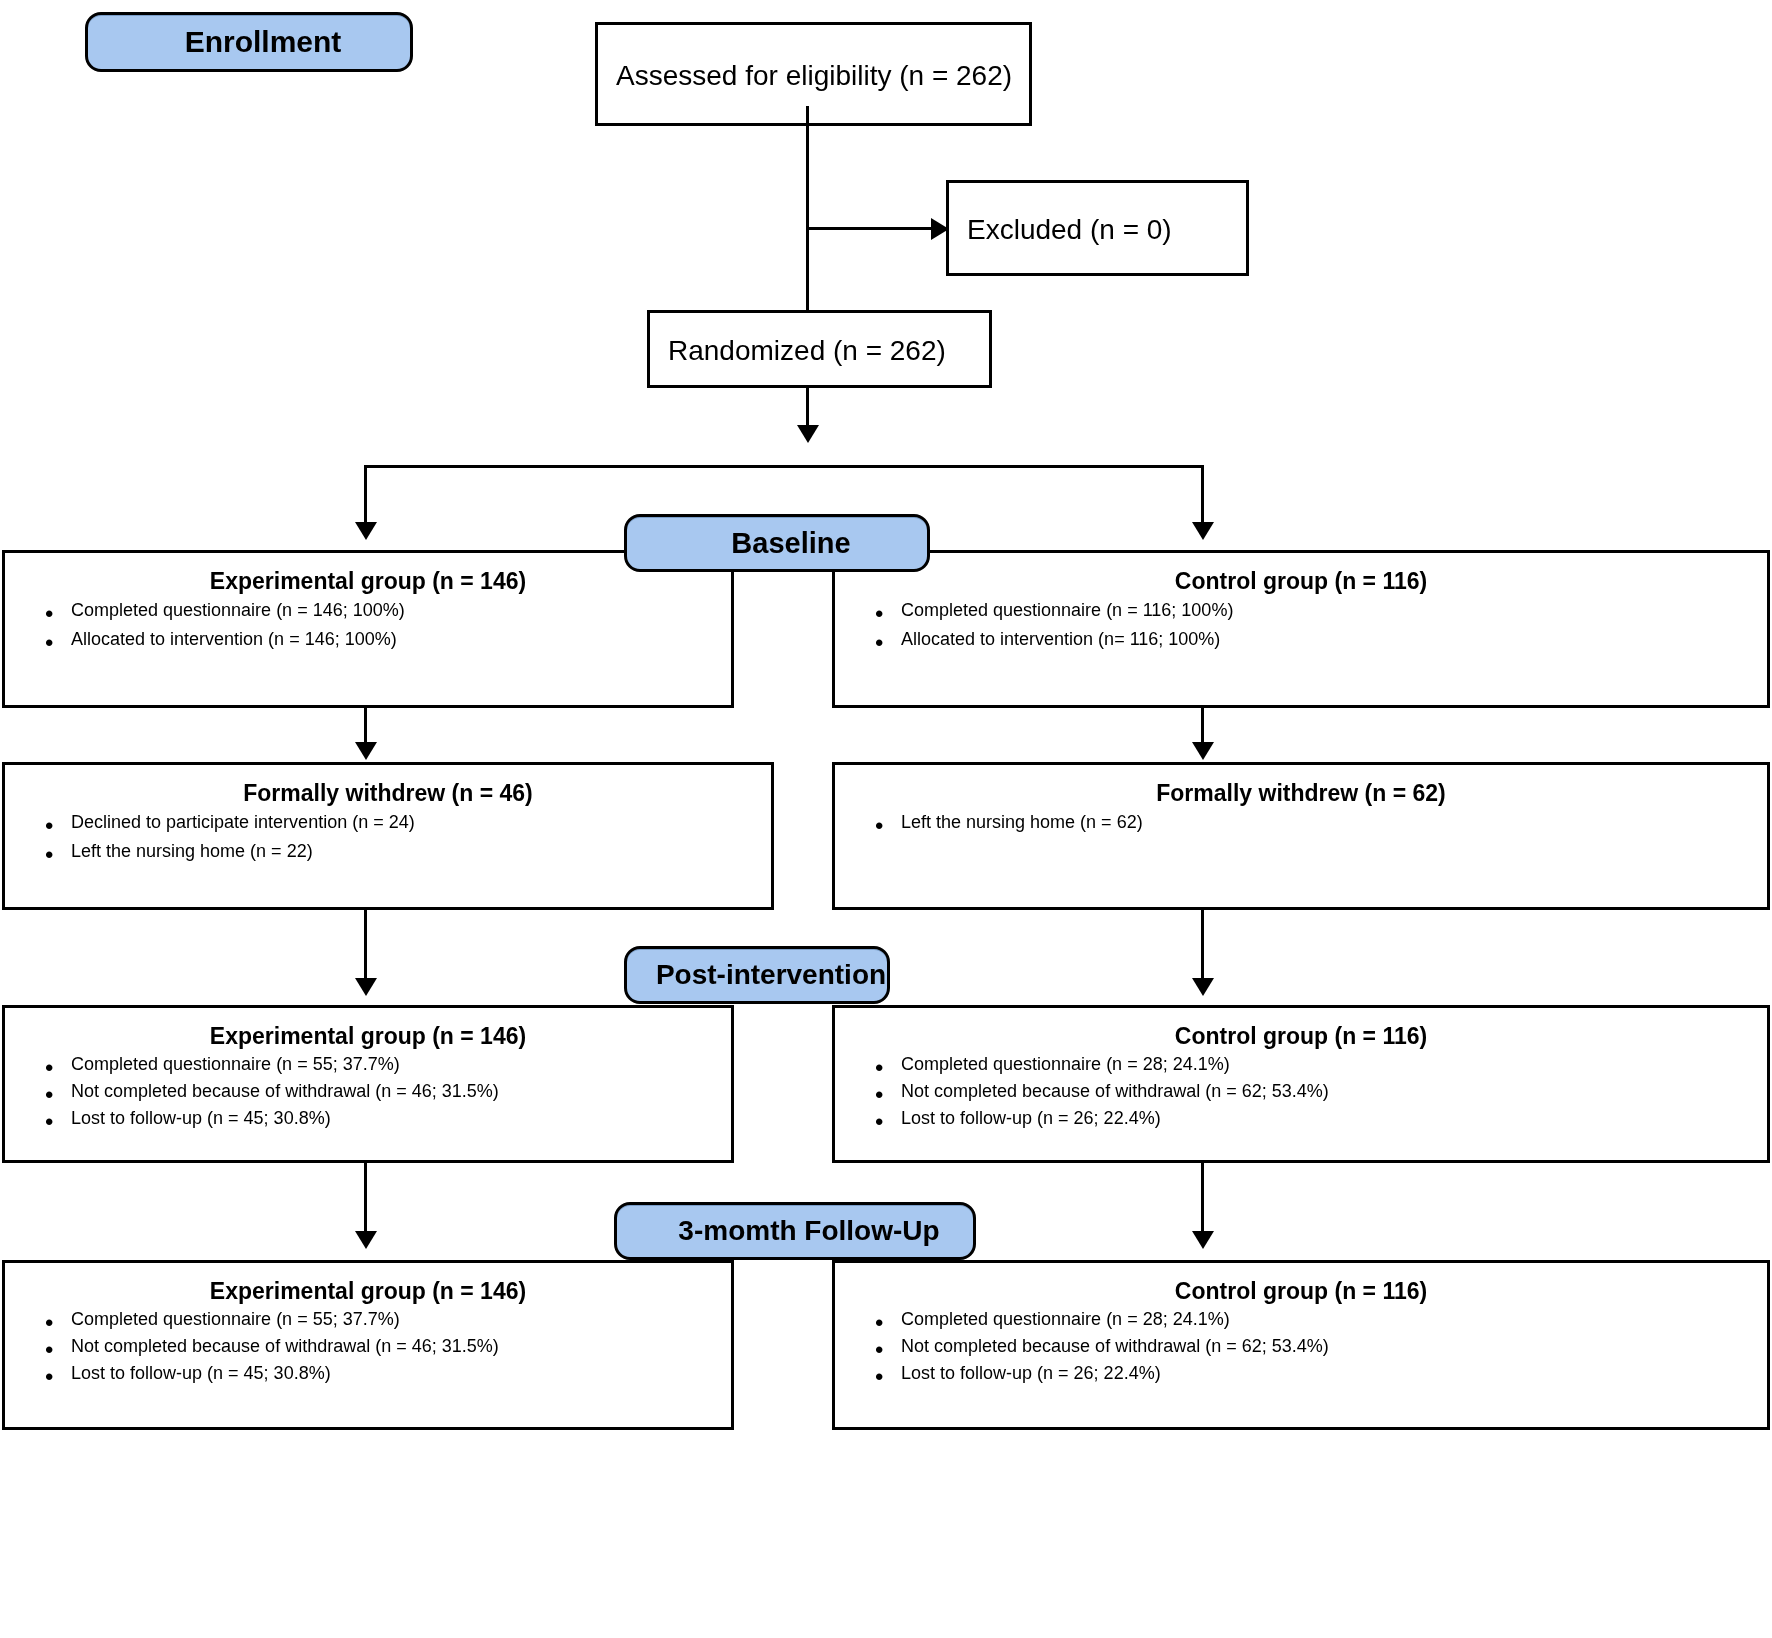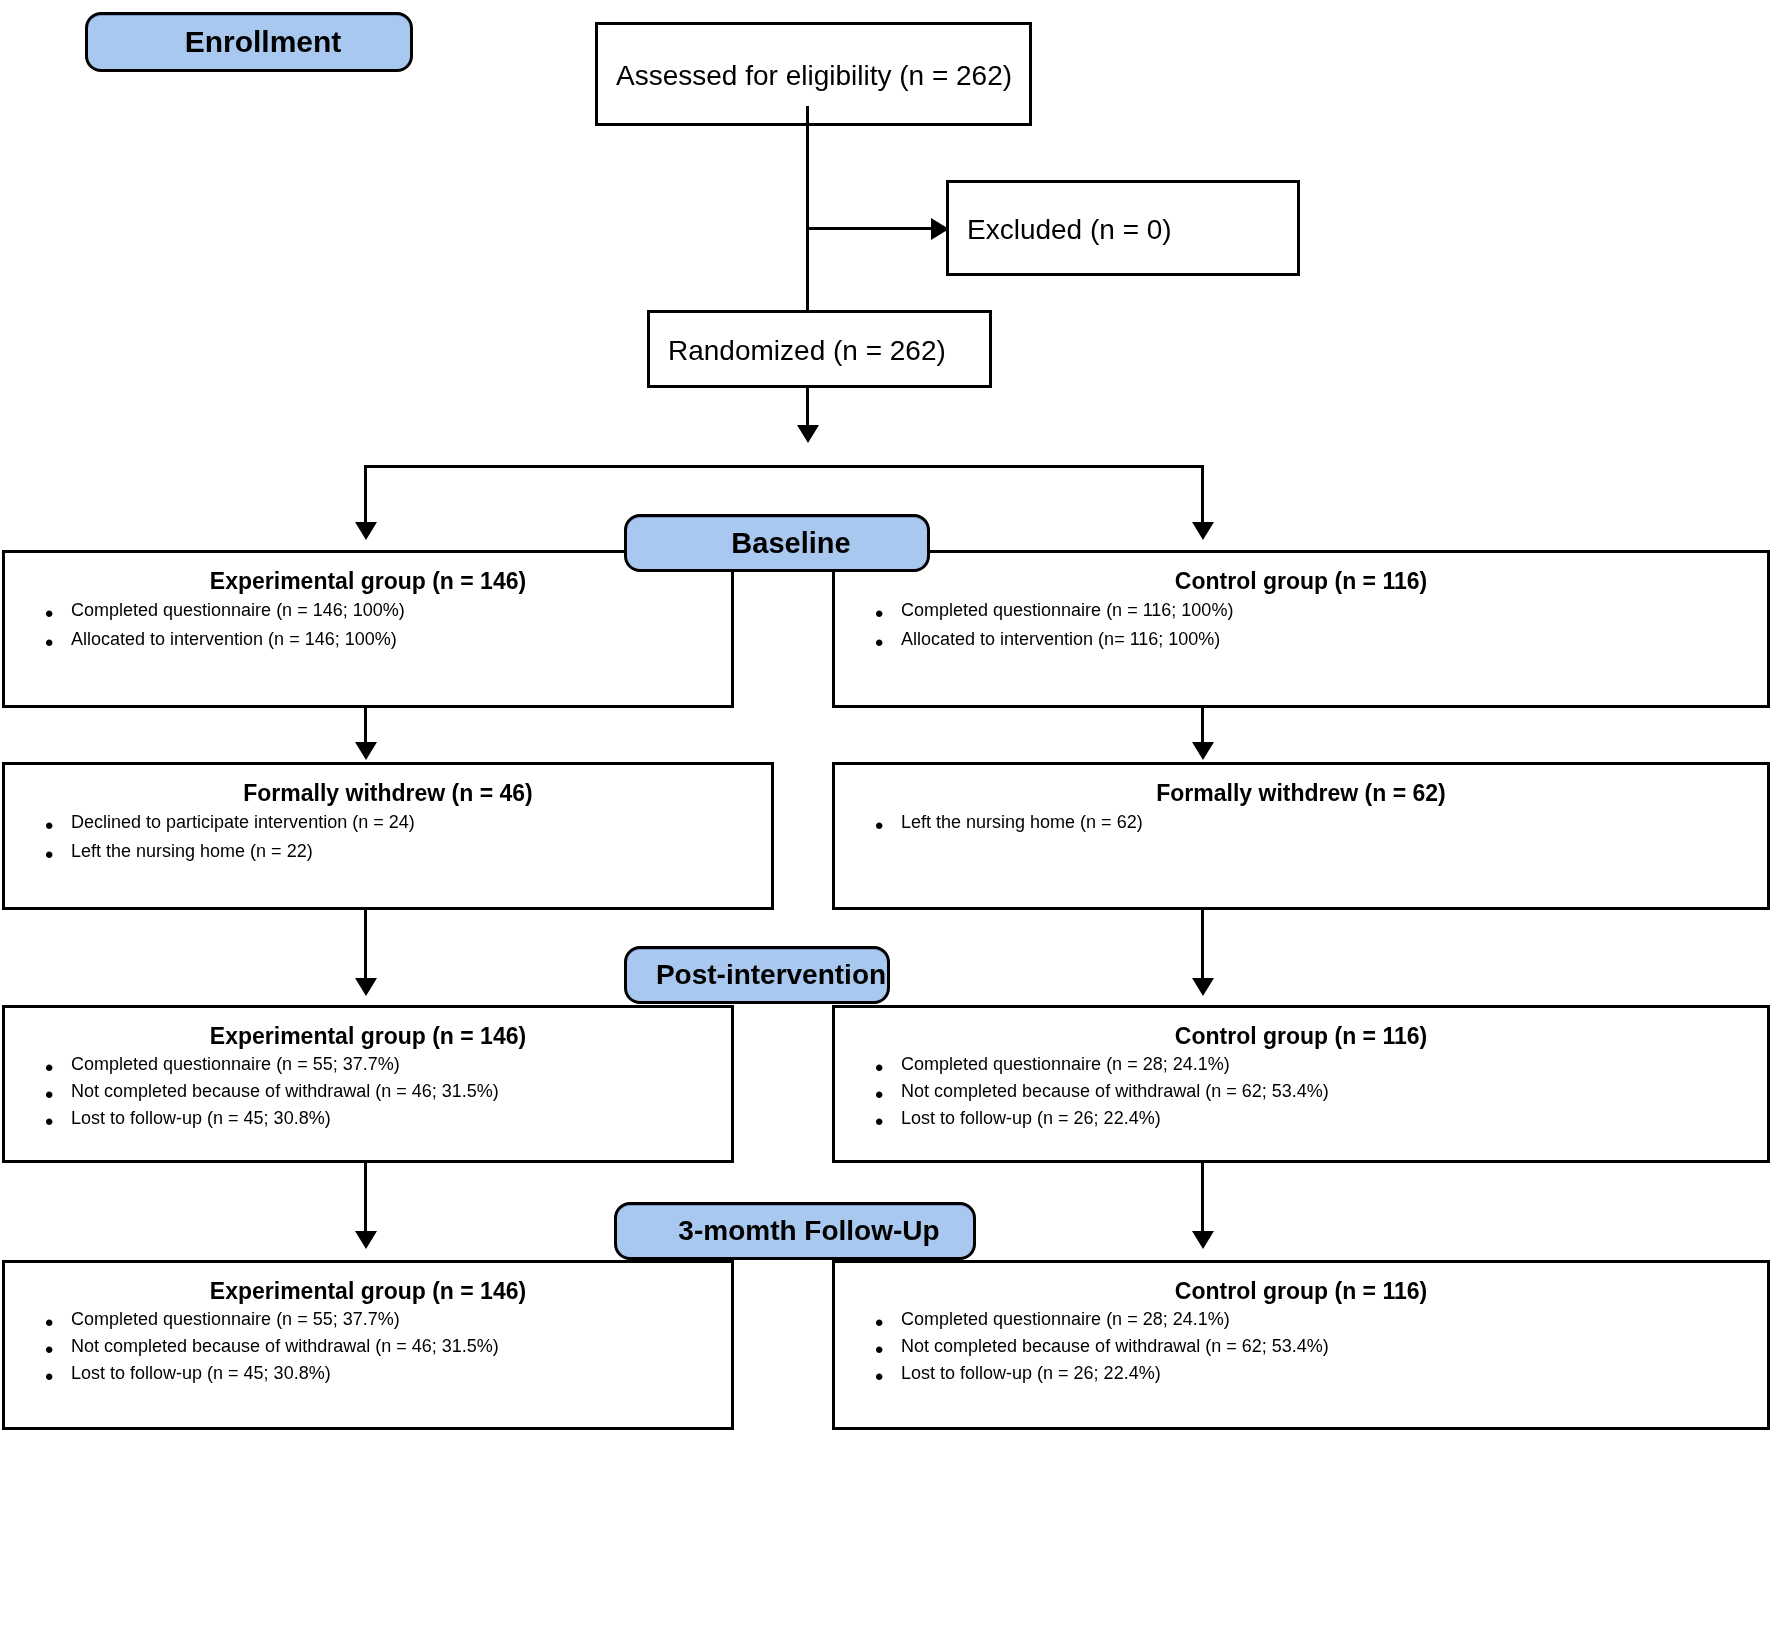--- a/index.html
+++ b/index.html
@@ -119,21 +119,21 @@
     <div class="boxpad" style="display:flex;align-items:center;">
       <span class="simple-label">Assessed for eligibility (n = 262)</span>
     </div>
   </div>
 
   <div class="vline" style="left:806px;top:106px;height:204px;"></div>
 
   <div class="hline" style="left:806px;top:227px;width:128px;"></div>
   <div class="arrowhead-right" style="left:931px;top:218px;"></div>
 
-  <div class="box" style="left:946px;top:180px;width:354px;height:96px;">
+  <div class="box" style="left:946px;top:180px;width:303px;height:96px;">
     <div class="boxpad" style="display:flex;align-items:center;">
       <span class="simple-label">Excluded (n = 0)</span>
     </div>
   </div>
 
   <div class="box" style="left:647px;top:310px;width:345px;height:78px;">
     <div class="boxpad" style="display:flex;align-items:center;">
       <span class="simple-label">Randomized (n = 262)</span>
     </div>
   </div>

